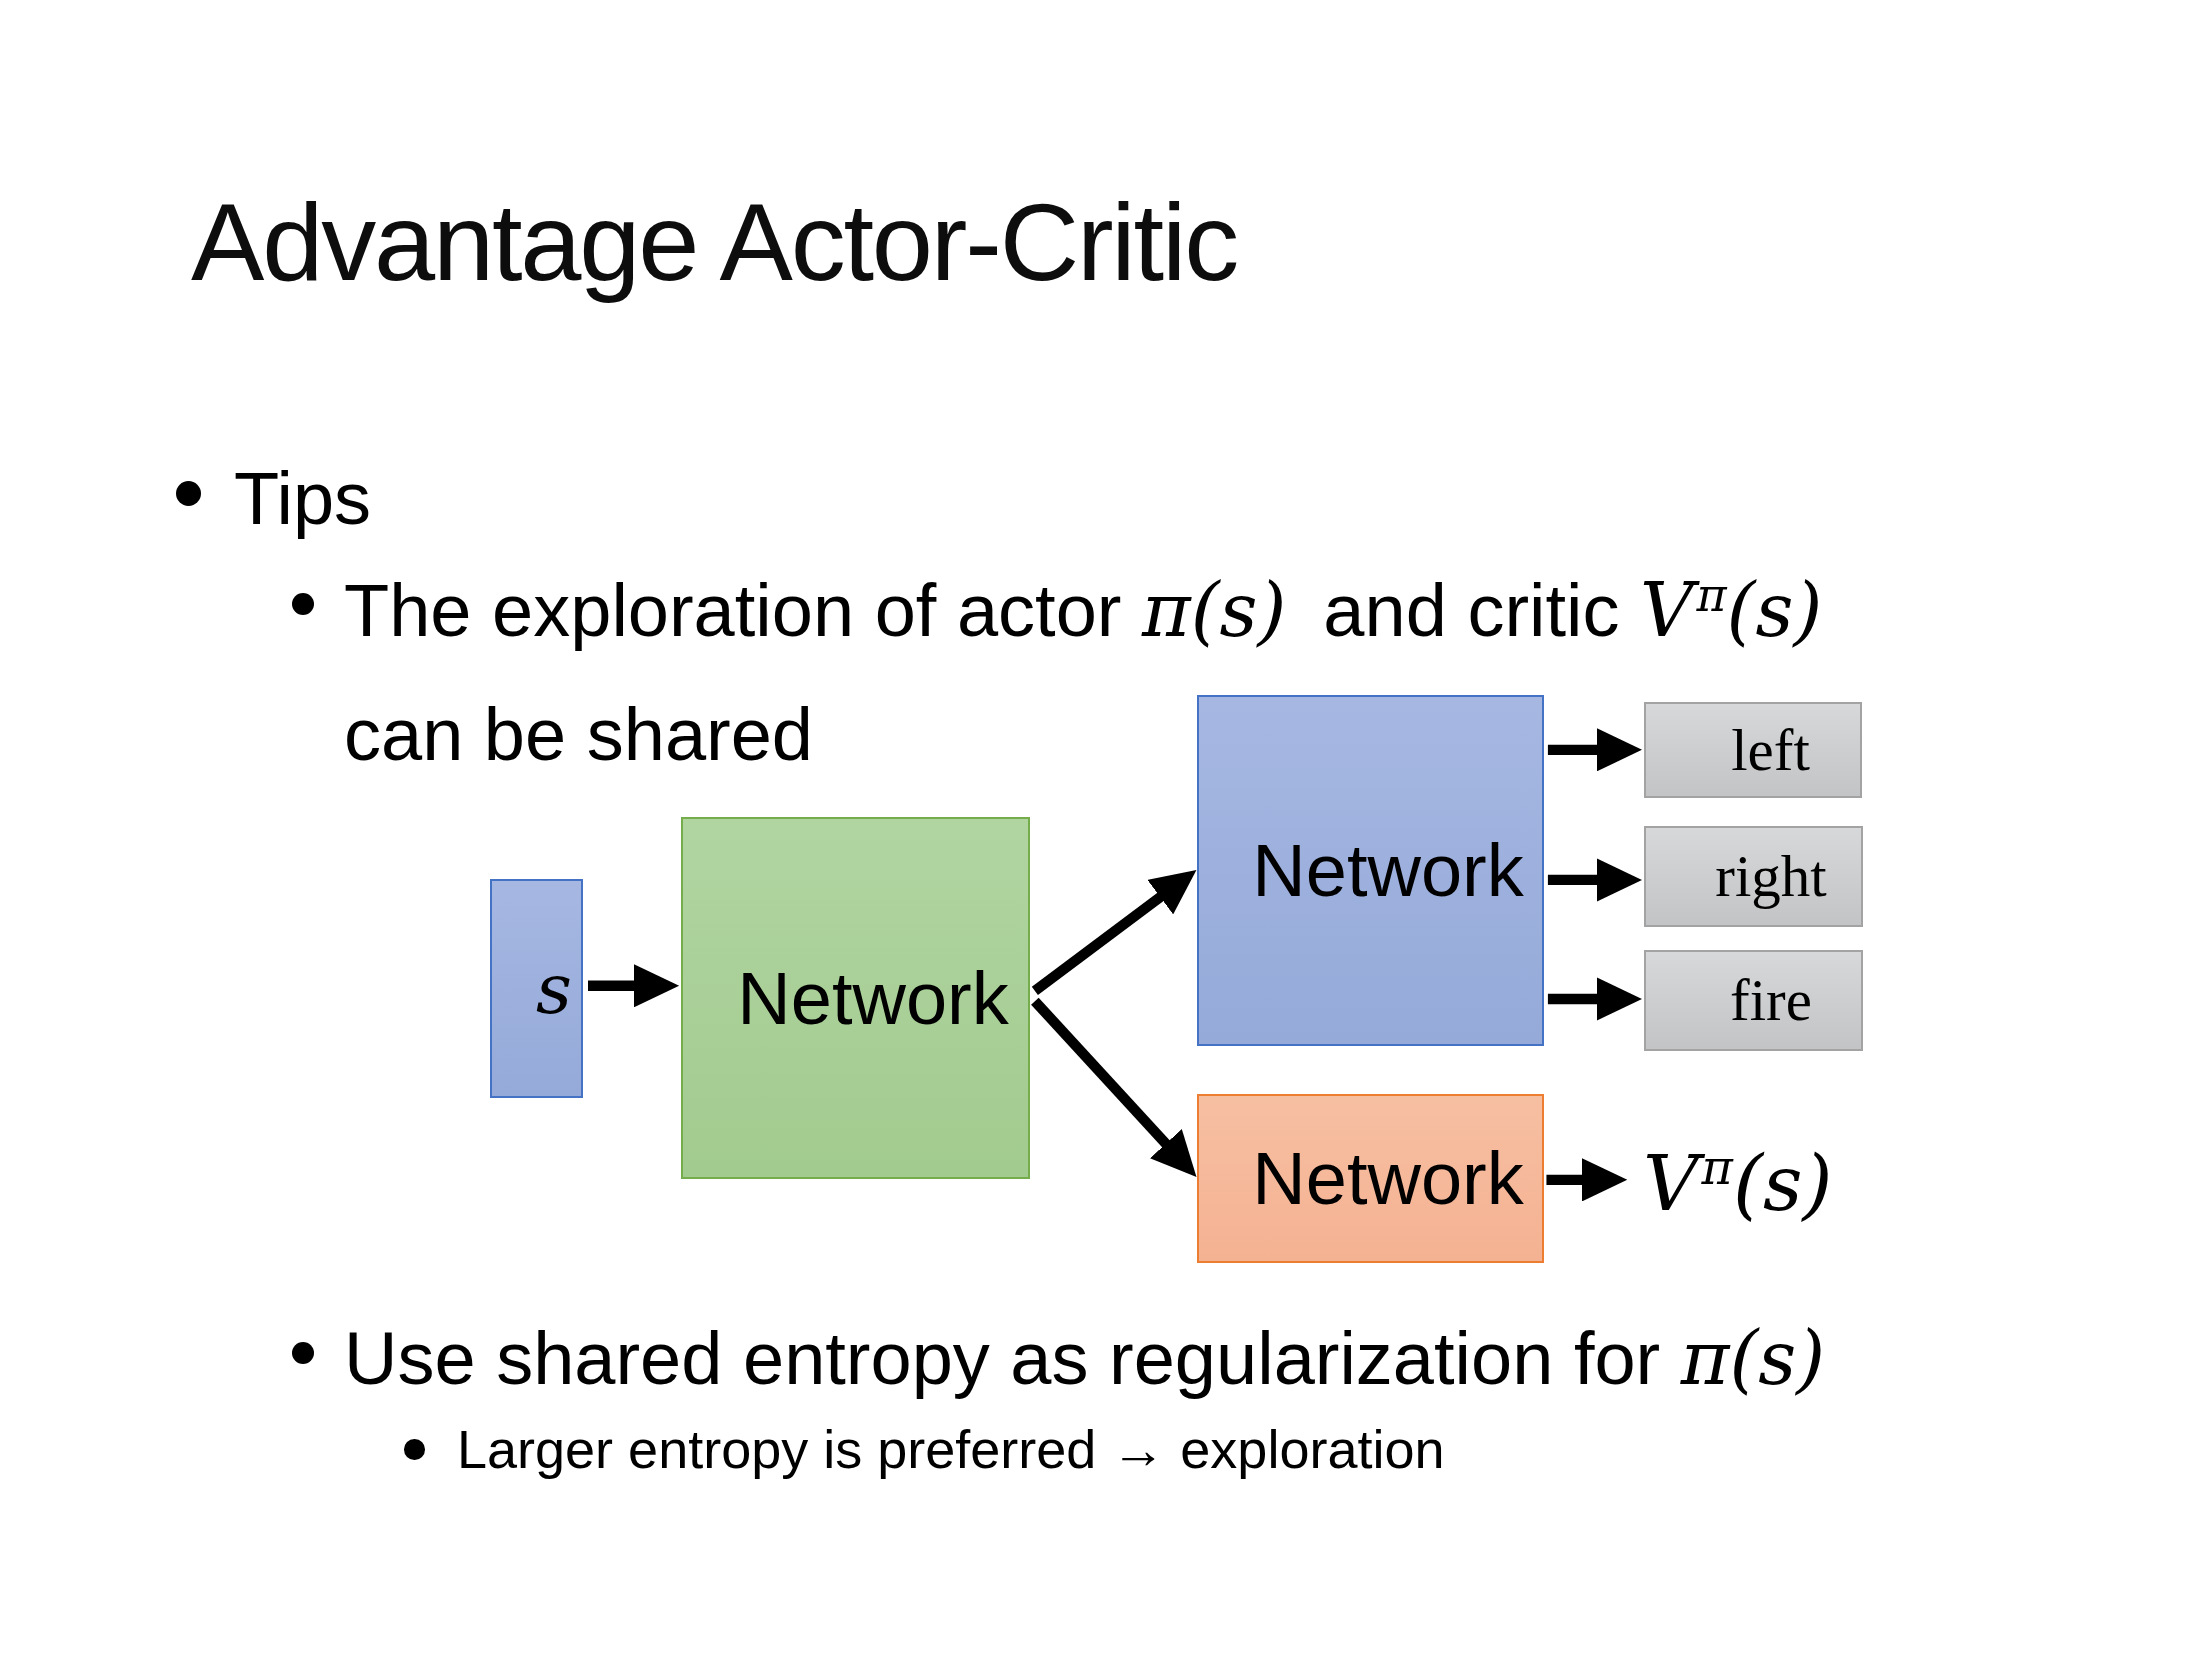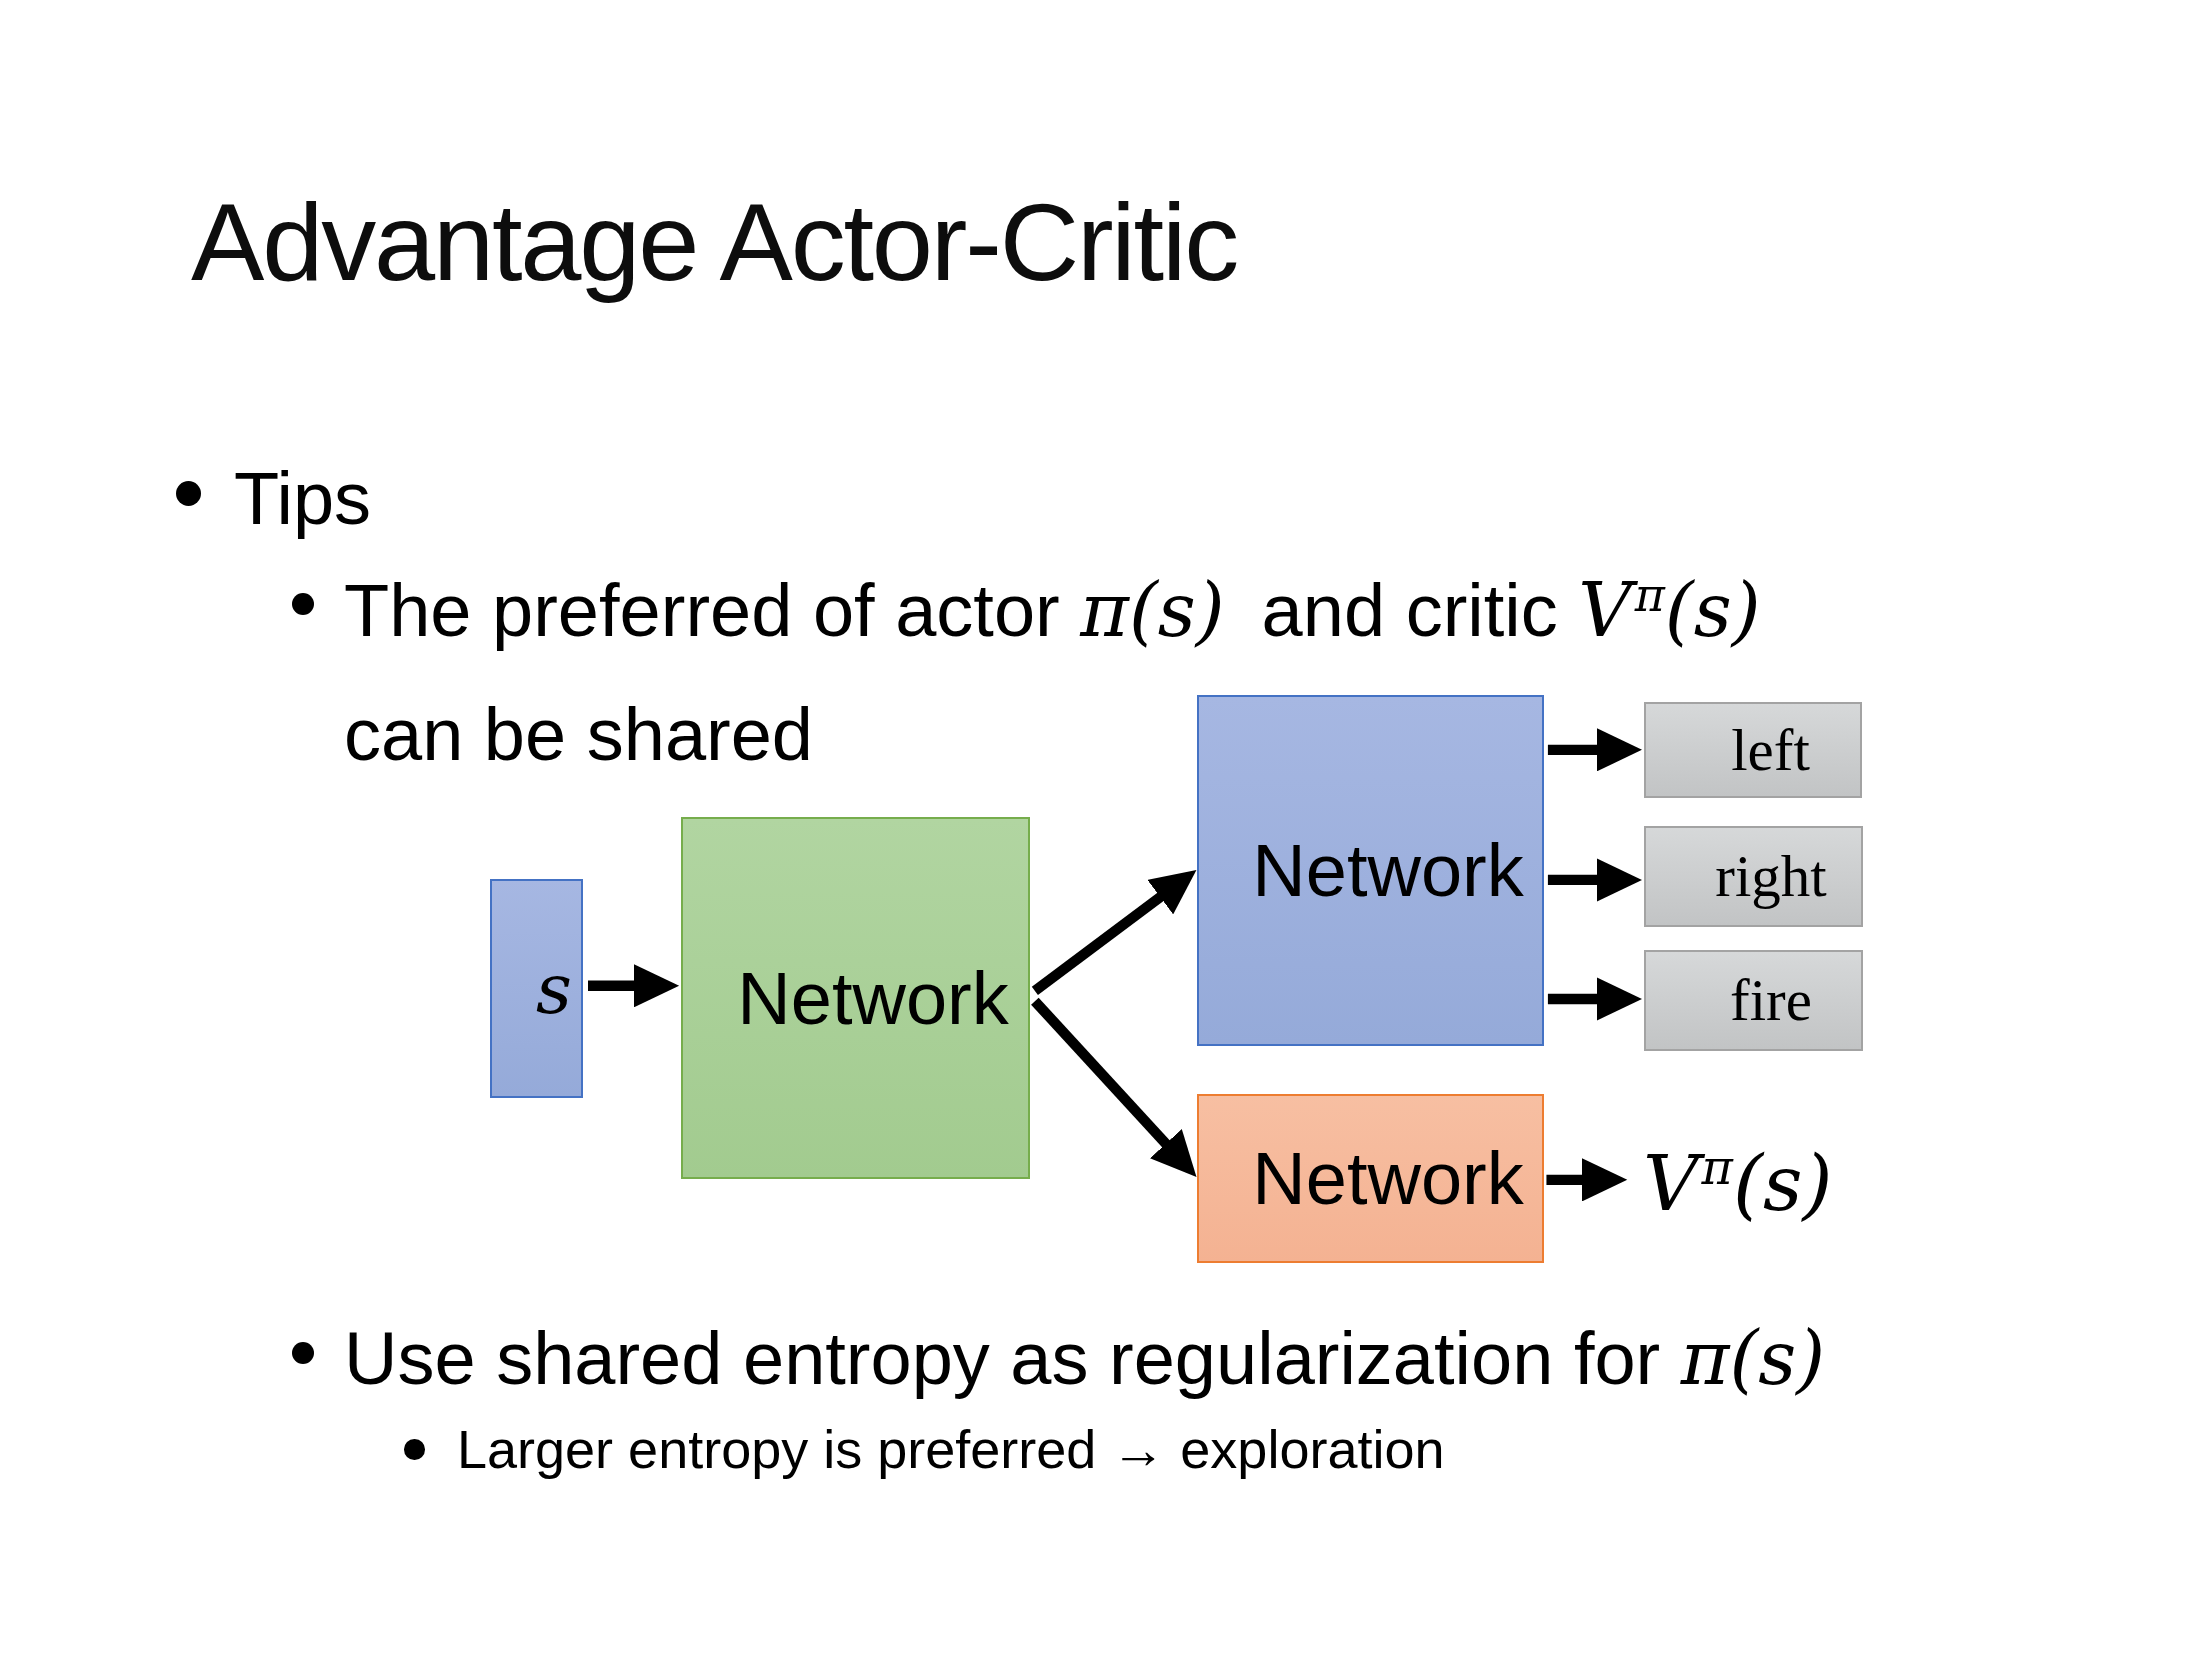--- a/index.html
+++ b/index.html
@@ -73,21 +73,21 @@
 
 <div class="slide">
 
   <div class="abs title">Advantage Actor-Critic</div>
 
   <span class="dot d1"></span>
   <div class="abs body-line tips">Tips</div>
 
   <span class="dot d2"></span>
   <div class="abs body-line b2l1">
-    <span>The preferred of actor </span><span class="math">π(s)</span><span> and critic </span><span class="math">V</span><span class="msup">π</span><span class="math">(s)</span>
+    <span>The exploration of actor </span><span class="math">π(s)</span><span> and critic </span><span class="math">V</span><span class="msup">π</span><span class="math">(s)</span>
   </div>
   <div class="abs body-line b2l2">can be shared</div>
 
   <span class="dot d3"></span>
   <div class="abs body-line b3">
     <span>Use shared entropy as regularization for </span><span class="math">π(s)</span>
   </div>
 
   <span class="dot d4"></span>
   <div class="abs body-line b4">Larger entropy is preferred → exploration</div>

